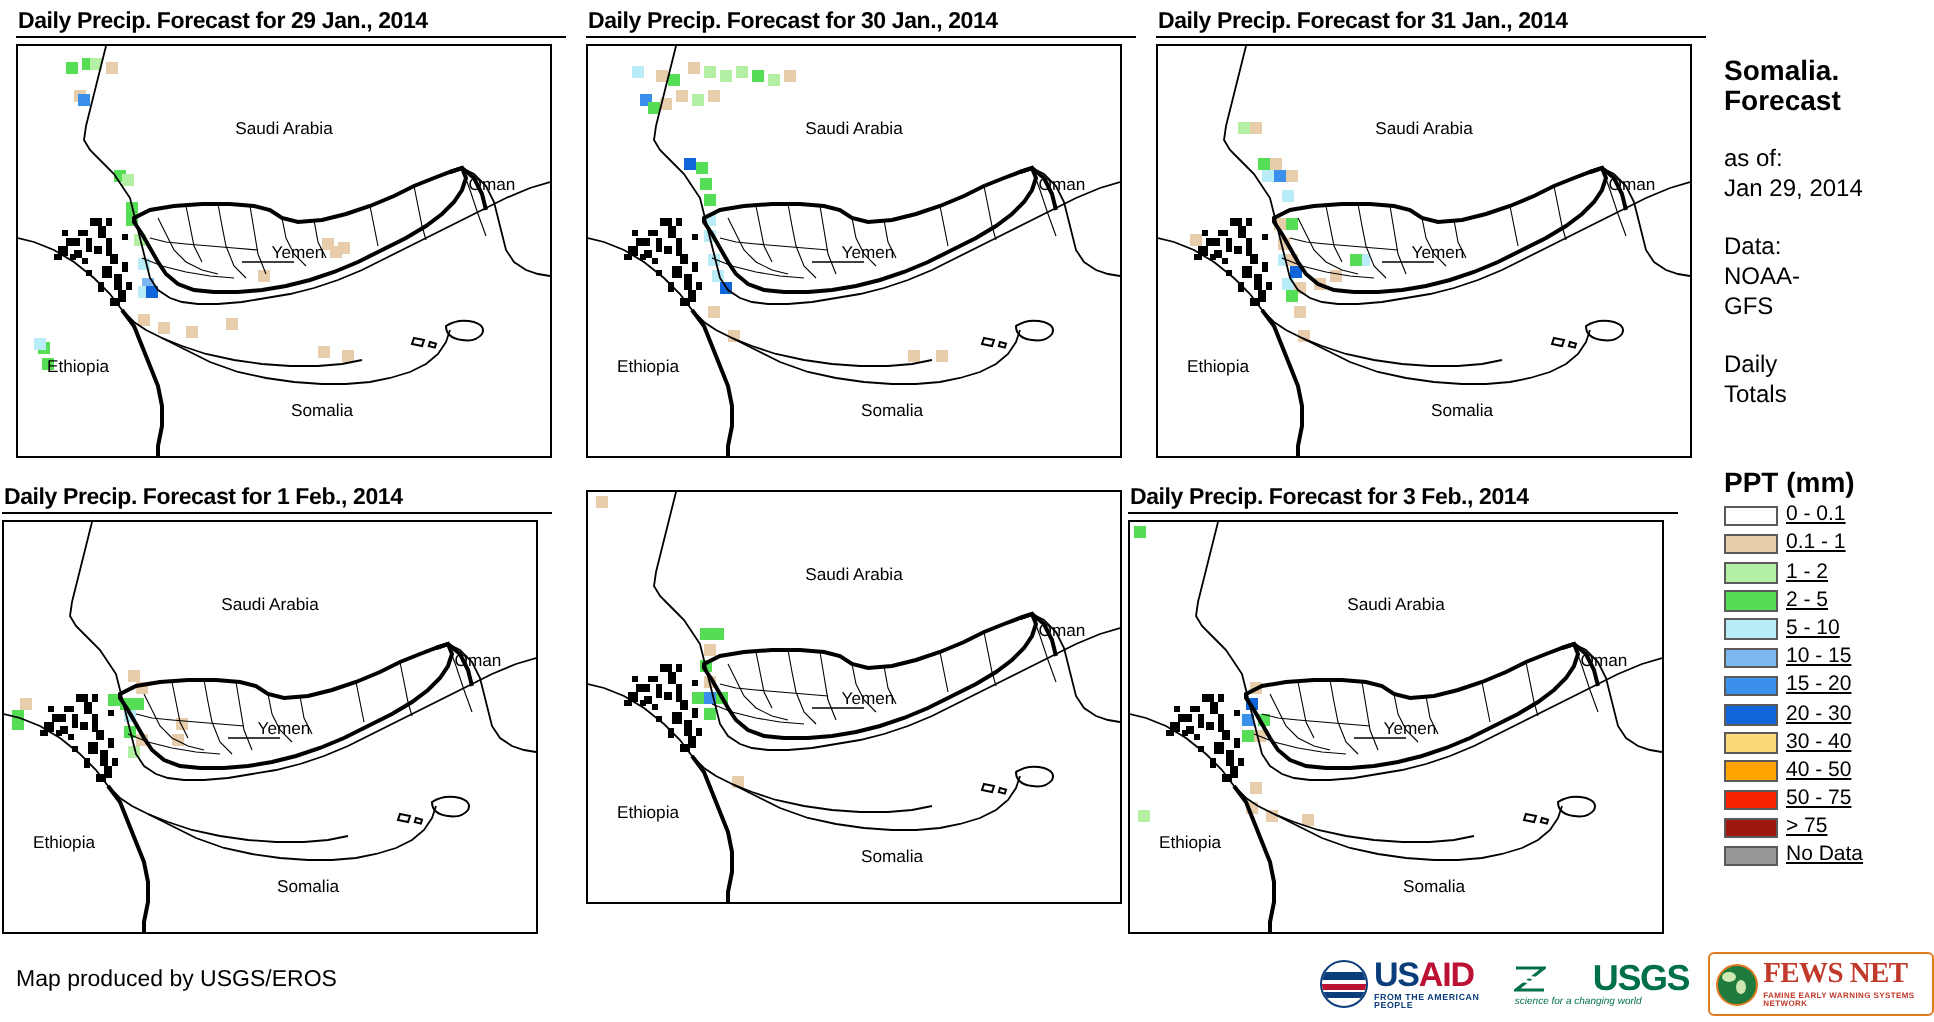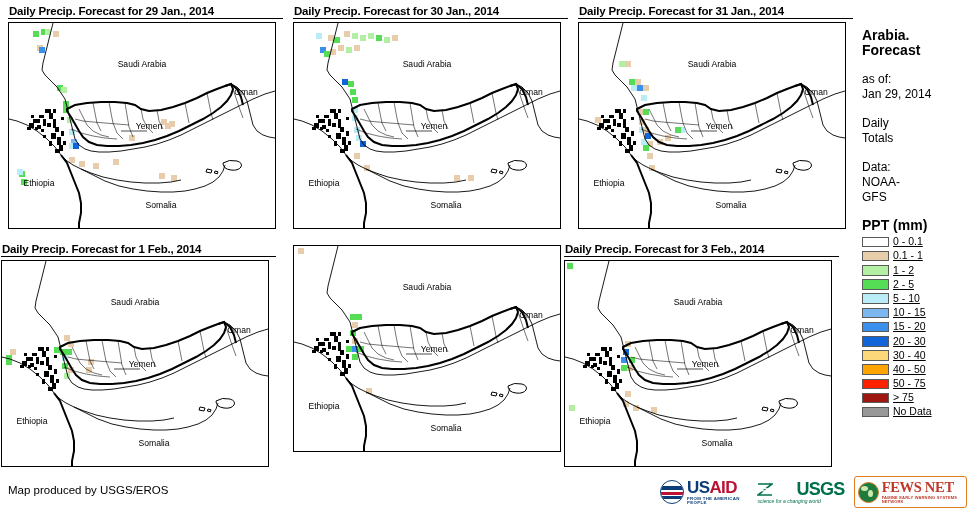--- a/index.html
+++ b/index.html
@@ -39,21 +39,21 @@
 
   
   #legend-col{position:absolute;left:862px;top:0;width:105px;height:511px;}
   .leg-title{
     font-size:14px;font-weight:bold;line-height:15px;
     margin-top:28px;
   }
   .leg-block{font-size:12px;line-height:15px;margin-top:14px;}
   .leg-block span{display:block;}
 
-  #ppt-title{font-size:14px;font-weight:bold;margin-top:12px;}
+  #ppt-title{font-size:14px;font-weight:bold;margin-top:28px;}
   .swatch-row{display:flex;align-items:flex-end;height:14.2px;text-decoration:underline;}
   .swatch{
     width:27px;height:10.5px;
     border:1px solid #5a5a5a;
     box-sizing:border-box;
     margin-right:4px;
     flex:0 0 auto;
   }
   .swatch-label{font-size:10.5px;line-height:11px;white-space:nowrap;}
 
@@ -649,38 +649,38 @@
             <text x="140" y="106" text-anchor="middle" class="country-label">Yemen</text>
             <text x="30" y="163" text-anchor="middle" class="country-label">Ethiopia</text>
             <text x="152" y="185" text-anchor="middle" class="country-label">Somalia</text>
           </g>
         </svg>
       </div>
   </div>
 
   <div id="legend-col">
     <div class="leg-title">
-      <span>Arabia.</span>
+      <span>Somalia.</span>
       <span>Forecast</span>
     </div>
 
     <div class="leg-block">
       <span>as of:</span>
       <span>Jan 29, 2014</span>
     </div>
 
     <div class="leg-block">
-      <span>Daily</span>
-      <span>Totals</span>
-    </div>
-
-    <div class="leg-block">
       <span>Data:</span>
       <span>NOAA-</span>
       <span>GFS</span>
+    </div>
+
+    <div class="leg-block">
+      <span>Daily</span>
+      <span>Totals</span>
     </div>
 
     <div id="ppt-title">PPT (mm)</div>
     <div id="legend-entries">
         <div class="swatch-row">
           <div class="swatch" style="background: rgb(255, 255, 255);"></div>
           <div class="swatch-label">0 - 0.1</div>
         </div>
         <div class="swatch-row">
           <div class="swatch" style="background: rgb(232, 205, 171);"></div>

